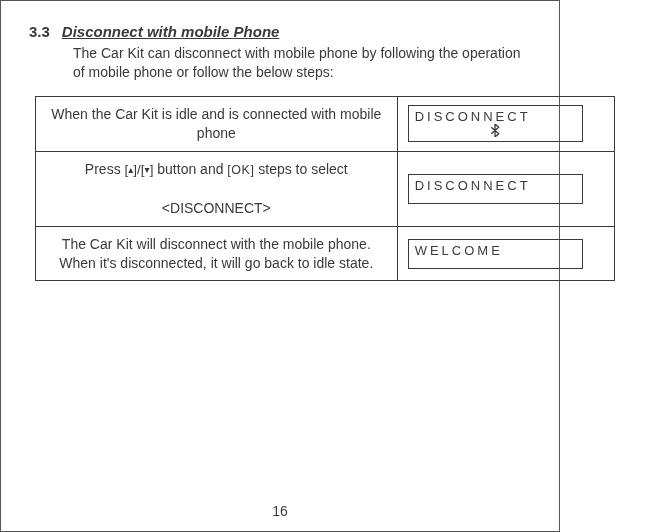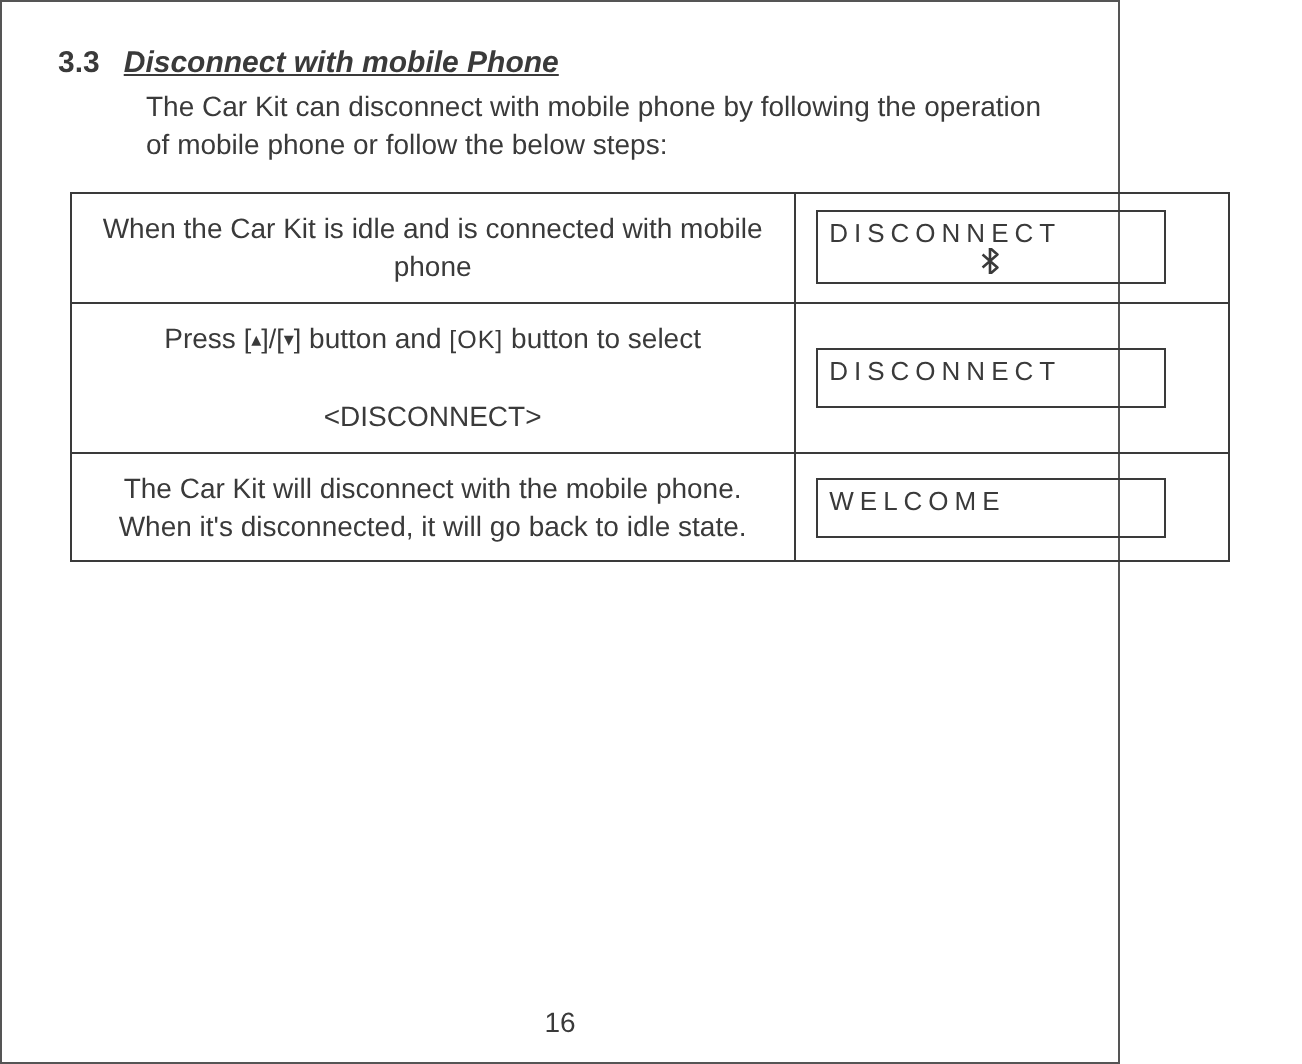--- a/index.html
+++ b/index.html
@@ -153,21 +153,21 @@
               <path d="M5 0 L5 14 M5 0 L9 3.5 L1 10.5 M5 14 L9 10.5 L1 3.5" stroke="#3a3a3a" stroke-width="1.4" fill="none" stroke-linejoin="round"></path>
             </svg>
           </span>
         </div>
       </td>
     </tr>
 
 
     <tr>
       <td class="instr">
-        <span>Press </span><span class="btnkey">[<span class="arrow">▴</span>]/[<span class="arrow">▾</span>]</span><span> button and </span><span class="ok-key">[OK]</span><span> button to select</span>
+        <span>Press </span><span class="btnkey">[<span class="arrow">▴</span>]/[<span class="arrow">▾</span>]</span><span> button and </span><span class="ok-key">[OK]</span><span> steps to select</span>
         <div style="margin-top:20px;">&lt;DISCONNECT&gt;</div>
       </td>
       <td class="disp">
         <div class="lcd">
           <span>DISCONNECT</span>
         </div>
       </td>
     </tr>
 
     <tr>

